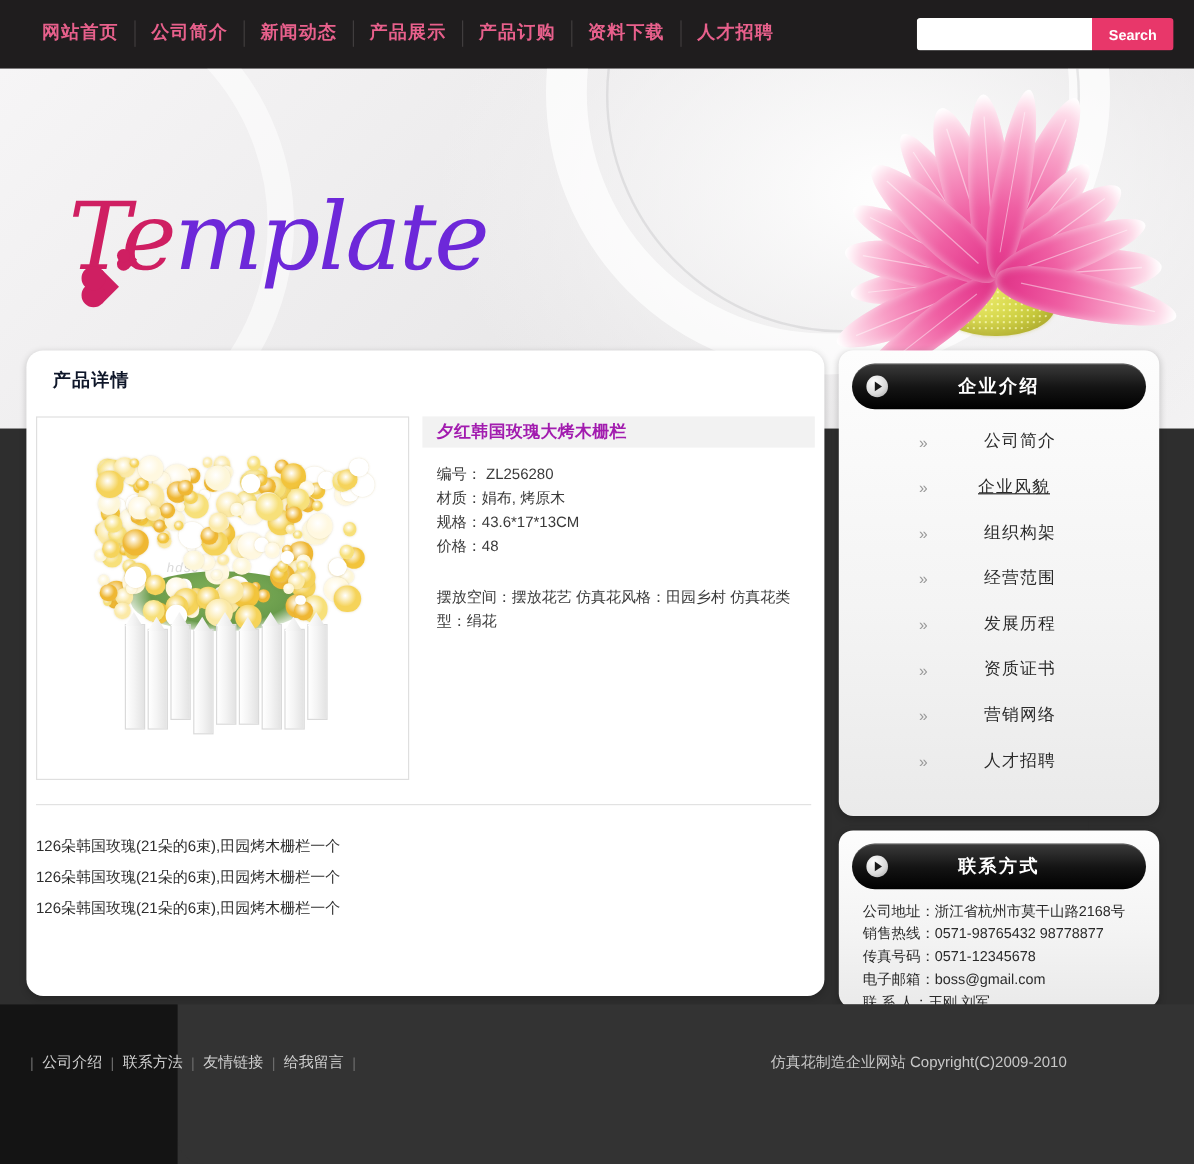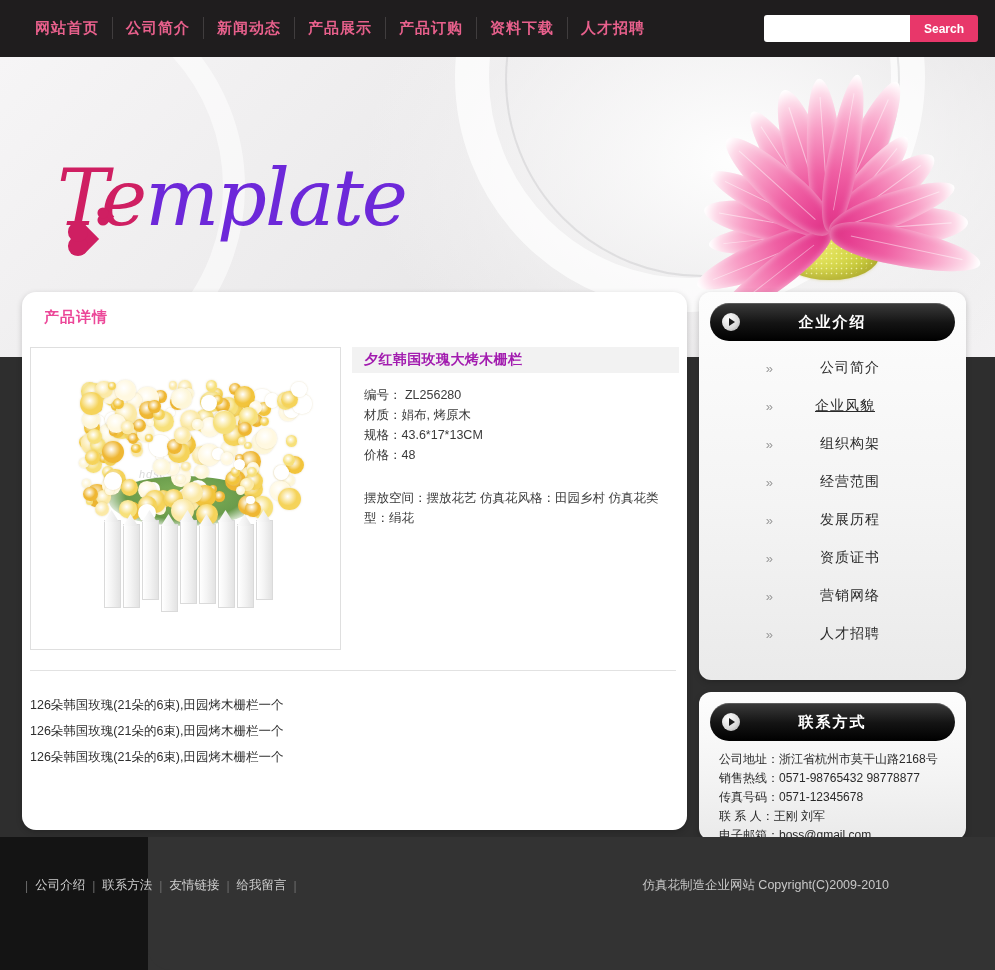--- a/index.html
+++ b/index.html
@@ -189,21 +189,21 @@
     position: absolute; left: 22px; top: 292px;
     width: 665px; height: 538px;
     background: #ffffff;
     border-radius: 14px;
     box-shadow: 0 2px 6px rgba(0,0,0,0.18);
     z-index: 20;
     overflow: hidden;
   }
   #content-heading {
     position: absolute; left: 22px; top: 16px;
-    font-size: 15px; font-weight: bold; color: #ec4899;
+    font-size: 15px; font-weight: bold; color: #0f172a;
     letter-spacing: 1px;
   }
 
   #product-photo {
     position: absolute; left: 8px; top: 55px;
     width: 311px; height: 303px;
     border: 1px solid #dfdfdf;
     background: #ffffff;
     overflow: hidden;
   }
@@ -773,22 +773,22 @@
 
     <div class="panel" id="contact-panel">
       <div class="panel-header">
         <span class="play-icon"></span>
         <span class="panel-header-title">联系方式</span>
       </div>
       <ul id="contact-list">
           <li>公司地址：浙江省杭州市莫干山路2168号</li>
           <li>销售热线：0571-98765432 98778877</li>
           <li>传真号码：0571-12345678</li>
+          <li>电子邮箱：boss@gmail.com</li>
           <li>联 系 人：王刚 刘军</li>
-          <li>电子邮箱：boss@gmail.com</li>
         </ul>
     </div>
 
   </div>
 
   <div id="footer">
     <div id="footer-round"></div>
     <div id="footer-leftband"></div>
   </div>
   <ul id="footer-links">

